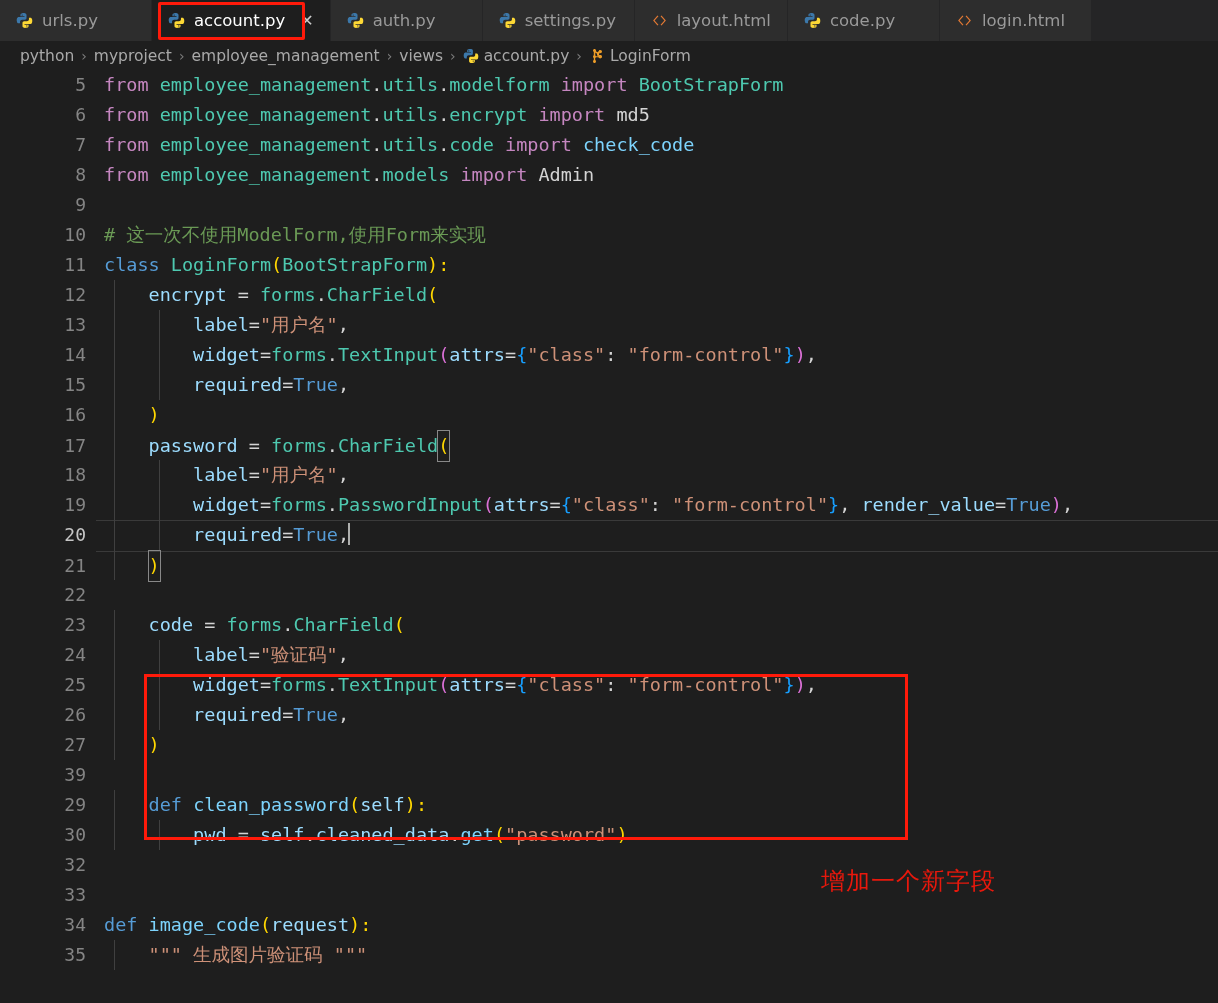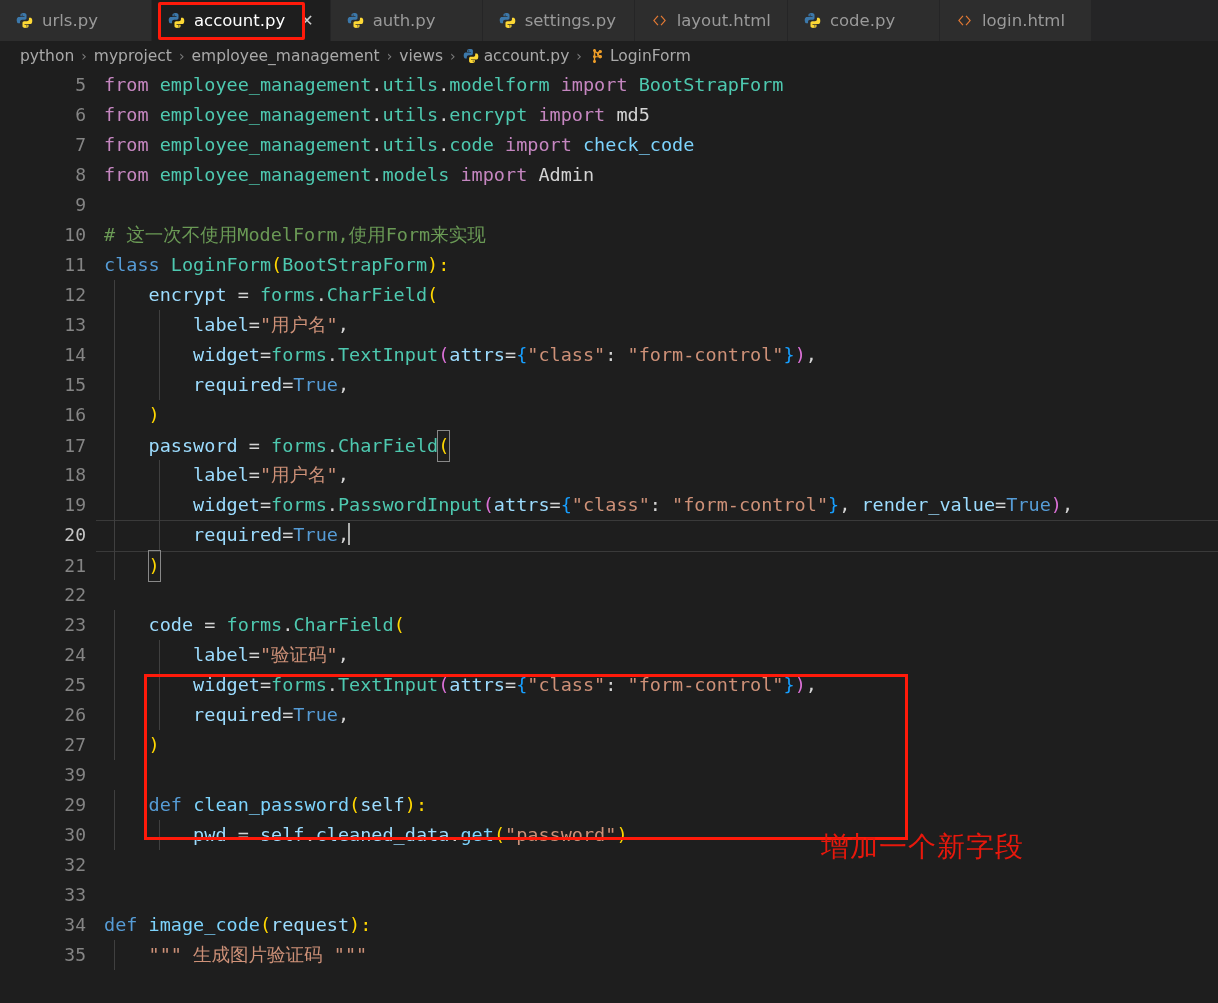--- a/index.html
+++ b/index.html
@@ -161,24 +161,24 @@
   .code-annot-box {
     position: absolute;
     left: 144px; top: 604px;
     width: 764px; height: 166px;
     border: 3px solid #ff1a0a;
     pointer-events: none;
     z-index: 6;
   }
   .annot-text {
     position: absolute;
-    left: 821px; top: 758px;
+    left: 821px; top: 795px;
     color: #e8180c;
     font-family: Liberation Serif, serif;
-    font-size: 28px;
+    font-size: 24px;
     letter-spacing: 1px;
     white-space: nowrap;
     z-index: 6;
   }
 </style>
 </head>
 <body>
 
 <div class="tabbar">
 

